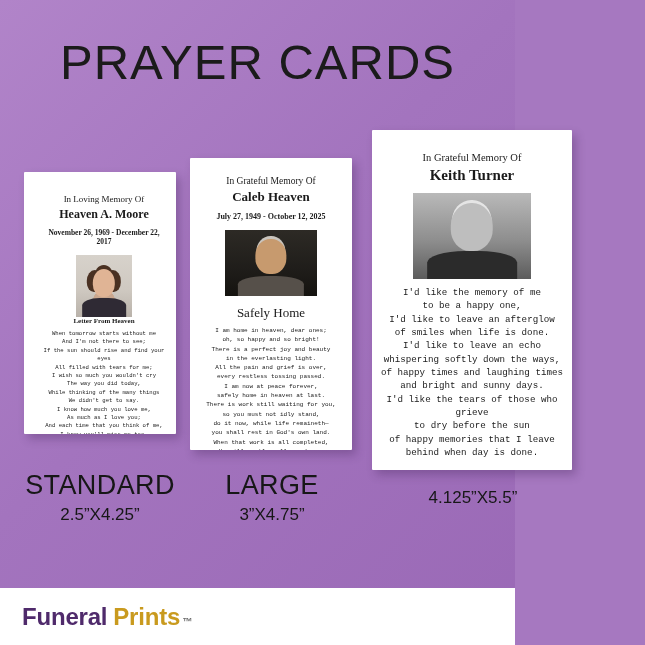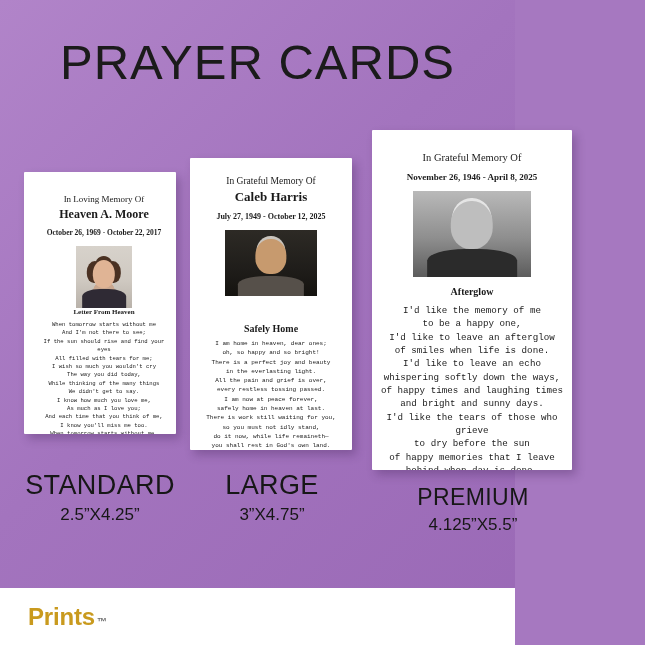--- a/index.html
+++ b/index.html
@@ -71,21 +71,21 @@
   .card-standard .mem-intro { font-size: 9px; margin-top: 12px; }
   .card-standard .mem-name  { font-size: 12px; font-weight: bold; margin-top: 3px; }
   .card-standard .mem-dates { font-size: 7.5px; font-weight: bold; margin-top: 6px; }
   .card-standard .poem-title{ font-size: 7px; font-weight: bold; margin-top: 0; font-style: normal;}
   .card-standard .poem      { font-size: 5.6px; line-height: 1.5; margin-top: 5px; }
 
   
   .card-large .mem-intro { font-size: 9.5px; margin-top: 8px; }
   .card-large .mem-name  { font-size: 13px; font-weight: bold; margin-top: 3px; }
   .card-large .mem-dates { font-size: 8px; font-weight: bold; margin-top: 7px; }
-  .card-large .poem-title{ font-size: 10px; font-weight: bold; margin-top: 27px; }
+  .card-large .poem-title{ font-size: 13px; font-weight: normal; margin-top: 9px; }
   .card-large .poem      { font-size: 6px; line-height: 1.55; margin-top: 5px; }
 
   
   .card-premium .mem-intro { font-size: 10.5px; margin-top: 12px; }
   .card-premium .mem-name  { font-size: 15px; font-weight: bold; margin-top: 4px; }
   .card-premium .mem-dates { font-size: 9px; font-weight: bold; margin-top: 9px; }
   .card-premium .poem-title{ font-size: 10px; font-weight: bold; margin-top: 9px; }
   .card-premium .poem      { font-size: 9.2px; line-height: 1.45; margin-top: 7px; }
   .poem { font-family: Liberation Mono, monospace; }
   .poem-title { font-family: "Liberation Serif", serif; }
@@ -222,21 +222,21 @@
 </head>
 <body>
 
 <div class="page">
 
   <div class="title">PRAYER CARDS</div>
 
   <div class="card card-standard">
     <div class="mem-line mem-intro">In Loving Memory Of</div>
     <div class="mem-line mem-name">Heaven A. Moore</div>
-    <div class="mem-line mem-dates">October 26, 1969 - October 22, 2017</div>
+    <div class="mem-line mem-dates">November 26, 1969 - December 22, 2017</div>
     <div class="portrait p-standard ph-1"></div>
     <div class="poem-title">Letter From Heaven</div>
     <div class="poem" style="white-space: pre-line;">When tomorrow starts without me
 And I'm not there to see;
 If the sun should rise and find your eyes
 All filled with tears for me;
 I wish so much you wouldn't cry
 The way you did today,
 While thinking of the many things
 We didn't get to say.
@@ -246,21 +246,21 @@
 I know you'll miss me too.
 When tomorrow starts without me,
 Don't think we're far apart,
 For every time you think of me,
 I'm right here in your heart.</div>
 
   </div>
 
   <div class="card card-large">
     <div class="mem-line mem-intro">In Grateful Memory Of</div>
-    <div class="mem-line mem-name">Caleb Harris</div>
+    <div class="mem-line mem-name">Caleb Heaven</div>
     <div class="mem-line mem-dates">July 27, 1949 - October 12, 2025</div>
     <div class="portrait p-large ph-2"></div>
     <div class="poem-title">Safely Home</div>
     <div class="poem" style="white-space: pre-line;">I am home in heaven, dear ones;
 oh, so happy and so bright!
 There is a perfect joy and beauty
 in the everlasting light.
 All the pain and grief is over,
 every restless tossing passed.
 I am now at peace forever,
@@ -271,23 +271,22 @@
 you shall rest in God's own land.
 When that work is all completed,
 He will gently call you home;
 oh, the rapture of that meeting,
 oh, the joy to see you come!</div>
 
   </div>
 
   <div class="card card-premium">
     <div class="mem-line mem-intro">In Grateful Memory Of</div>
-    <div class="mem-line mem-dates">November 26, 1946 - April 8, 2025</div>
+    <div class="mem-line mem-name">Keith Turner</div>
     <div class="portrait p-premium ph-3"></div>
-    <div class="poem-title">Afterglow</div>
     <div class="poem" style="white-space: pre-line;">I'd like the memory of me
 to be a happy one,
 I'd like to leave an afterglow
 of smiles when life is done.
 I'd like to leave an echo
 whispering softly down the ways,
 of happy times and laughing times
 and bright and sunny days.
 I'd like the tears of those who grieve
 to dry before the sun
@@ -298,24 +297,24 @@
 
   <div class="size-label label-standard">
     <div class="name">STANDARD</div>
     <div class="dims">2.5”X4.25”</div>
   </div>
   <div class="size-label label-large">
     <div class="name">LARGE</div>
     <div class="dims">3”X4.75”</div>
   </div>
   <div class="size-label label-premium">
-    <div class="name">PREMIUM</div>
     <div class="dims">4.125”X5.5”</div>
   </div>
 
   <div class="footer">
     <div class="footer-brand">
+      <span class="fb-funeral">Funeral</span>
       <span class="fb-prints">Prints</span>
       <span class="fb-tm">™</span>
     </div>
   </div>
 
 </div>
 
 </body></html>

